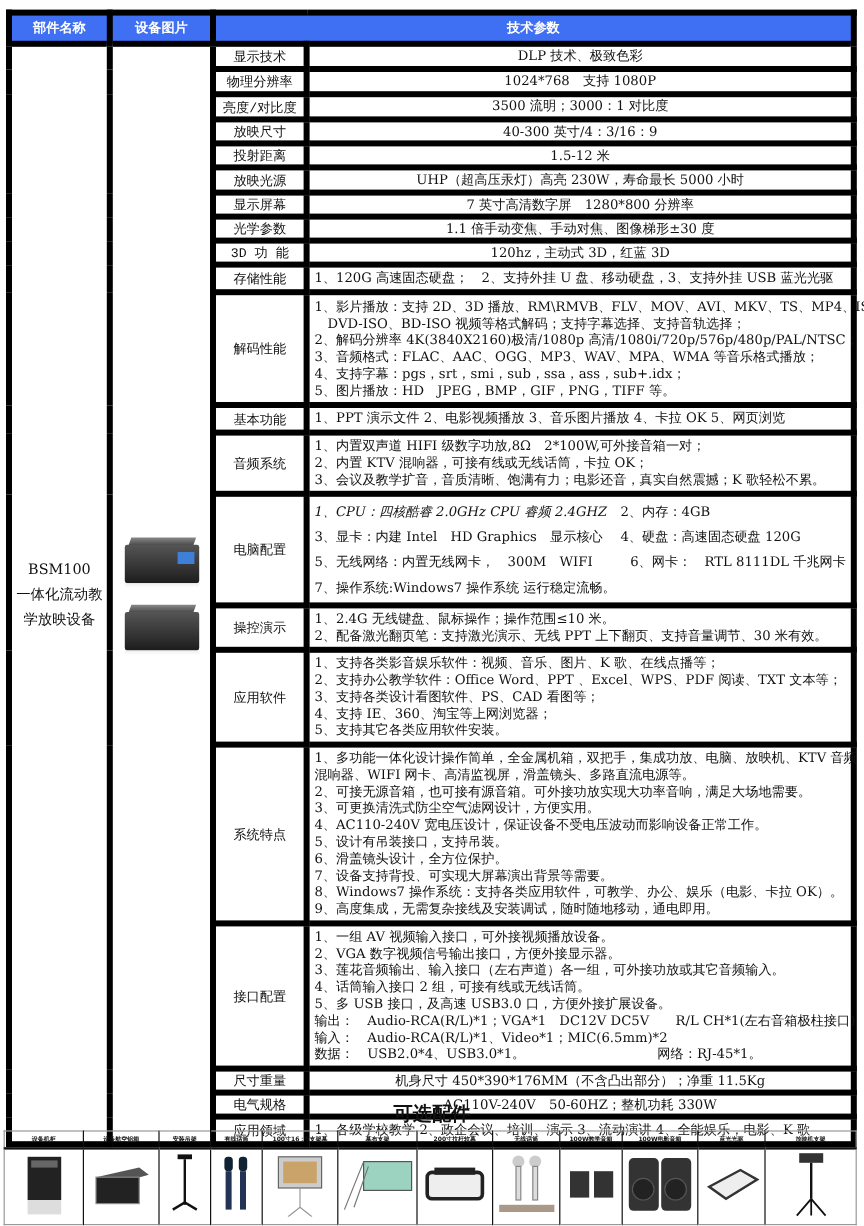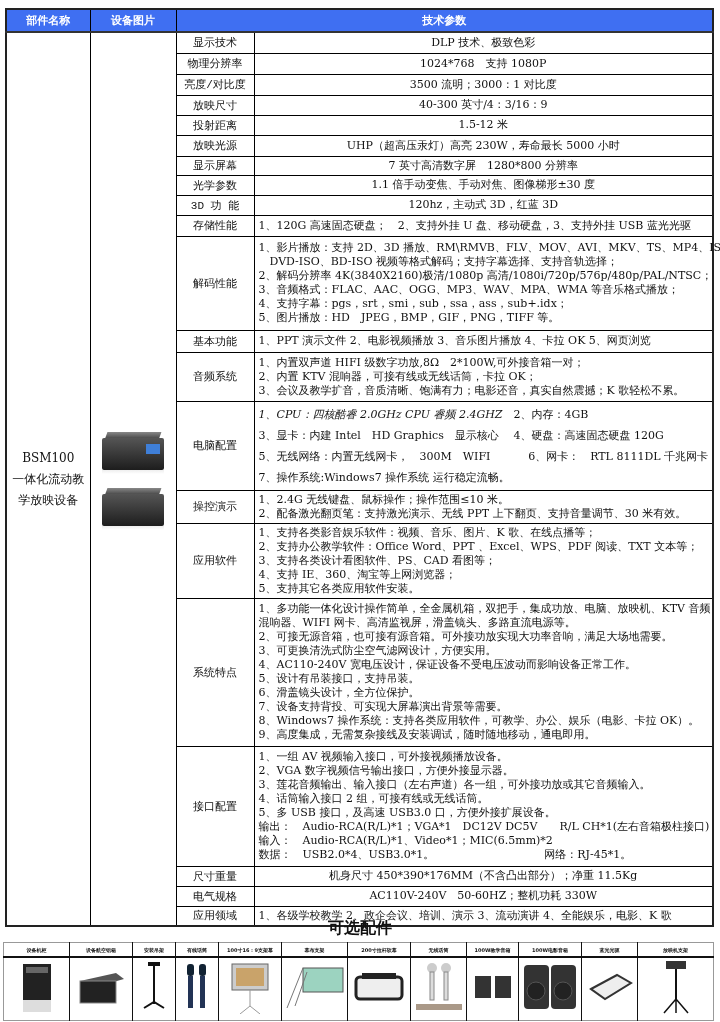--- a/index.html
+++ b/index.html
@@ -1,20 +1,20 @@
 <!DOCTYPE html>
 <html><head>
 <meta charset="utf-8">
 <style>
   html, body { margin:0; padding:0; background:#ffffff; }
   body { width:720px; height:1022px; position:relative; overflow:hidden;
          font-family:"DejaVu Serif","Liberation Serif",serif; color:#111; }
   .spec { position:absolute; left:5px; top:8px; width:709px; border-collapse:collapse;
           border:2px solid #222; table-layout:fixed; }
-  .spec td, .spec th { border:1px solid #000000; padding:0; }
+  .spec td, .spec th { border:5px solid #000000; padding:0; }
   .spec th { background:#3f6ff2; color:#fff; height:21px; font-size:11px; font-weight:bold;
              font-family:"DejaVu Sans","Liberation Sans",sans-serif; text-align:center; border-bottom:2px solid #333; }
   .spec td.name { text-align:center; vertical-align:middle; font-size:12px; line-height:21px; }
   .spec td.pics { vertical-align:middle; text-align:center; }
   .spec td.lbl { text-align:center; vertical-align:middle; font-size:11px;font-family:Liberation Mono, monospace; }
   .spec td.val { font-size:11px; line-height:14px; }
   .spec td.val.c { text-align:center; vertical-align:middle; }
   .spec td.val.l { text-align:left; vertical-align:middle; padding:2px 4px; }
   .spec td.val.l div { white-space:nowrap; }
   .dev { width:66px; height:46px; margin:10px auto; position:relative; }

